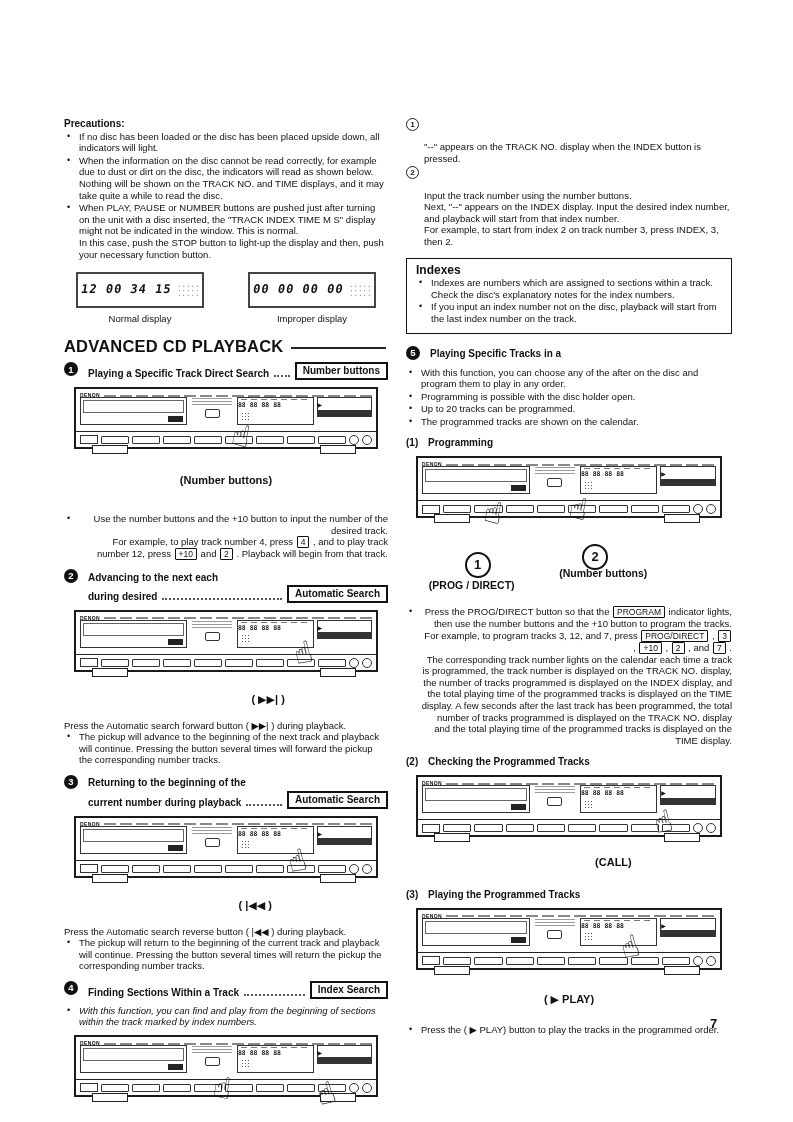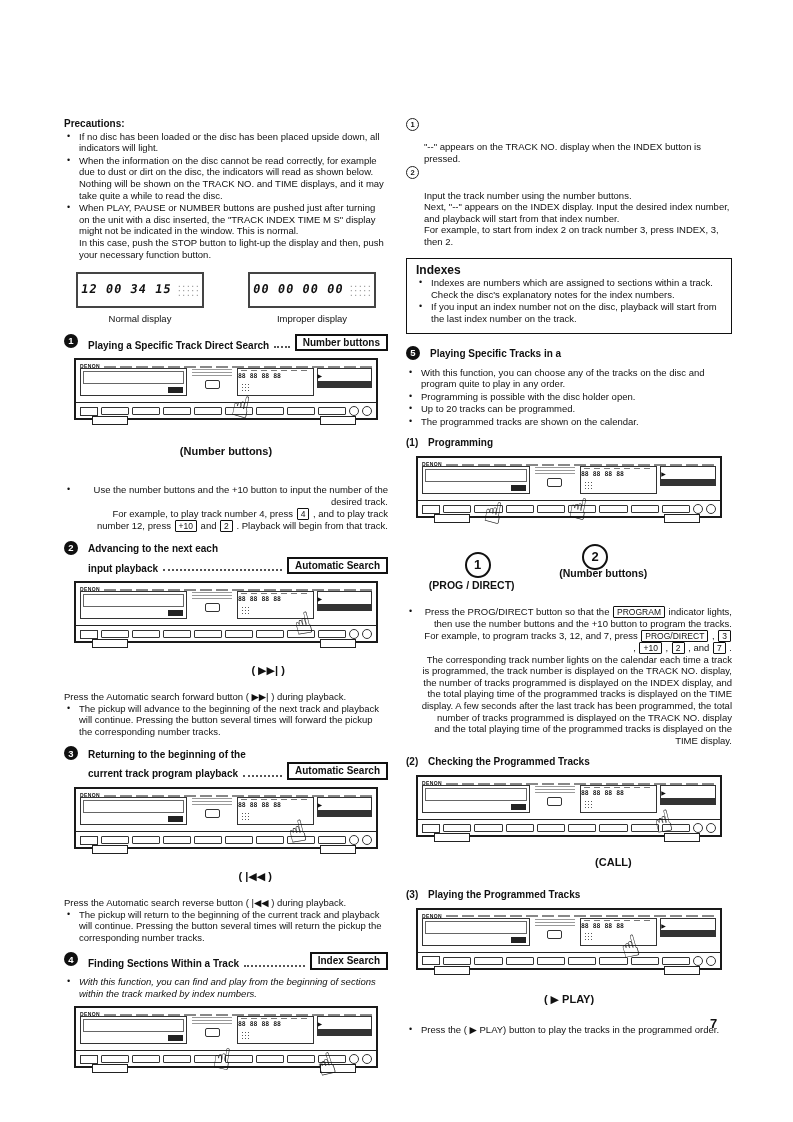--- a/index.html
+++ b/index.html
@@ -121,20 +121,24 @@
       </div>
       <div class="lcd-cell">
         <div class="lcd">
           <span class="lcd-digits">00 00 00 00</span>
           <span class="lcd-ticks"></span>
         </div>
         <div class="lcd-caption">Improper display</div>
       </div>
     </div>
 
+    <div class="main-h">
+      <span class="txt">ADVANCED CD PLAYBACK</span>
+      <span class="rule"></span>
+    </div>
 
     <div class="sec">
       <div class="sec-row">
         <span class="secnum">1</span>
         <span class="sec-t">Playing a Specific Track Direct Search</span>
         <span class="leader"></span>
         <span class="tag">Number buttons</span>
       </div>
       <div class="figure" style="height:122px;">
         <div class="player-wrap">
@@ -185,21 +189,21 @@
       <div class="b-item rich"><span>Use the number buttons and the +10 button to input the number of the desired track.
 For example, to play track number 4, press </span><span class="kbd">4</span><span> , and to play track number 12, press </span><span class="kbd">+10</span><span> and </span><span class="kbd">2</span><span> . Playback will begin from that track.</span></div>
     </div>
 
     <div class="sec">
       <div class="sec-row">
         <span class="secnum">2</span>
         <span class="sec-t">Advancing to the next each</span>
       </div>
       <div class="sec-line2">
-        <span class="sec-t">input playback</span>
+        <span class="sec-t">during desired</span>
         <span class="leader"></span>
         <span class="tag">Automatic Search</span>
       </div>
       <div class="figure" style="height:106px;">
         <div class="player-wrap">
             <div class="player-slot">
   <div class="player">
     <div class="pl-topline">
       <span class="pl-brand">DENON</span>
       <span class="pl-bars"></span>
@@ -245,21 +249,21 @@
       <div class="plain">Press the Automatic search forward button ( ▶▶| ) during playback.</div>
       <div class="b-item">The pickup will advance to the beginning of the next track and playback will continue. Pressing the button several times will forward the pickup the corresponding number tracks.</div>
     </div>
 
     <div class="sec">
       <div class="sec-row">
         <span class="secnum">3</span>
         <span class="sec-t">Returning to the beginning of the</span>
       </div>
       <div class="sec-line2">
-        <span class="sec-t">current track program playback</span>
+        <span class="sec-t">current number during playback</span>
         <span class="leader"></span>
         <span class="tag">Automatic Search</span>
       </div>
       <div class="figure" style="height:106px;">
         <div class="player-wrap">
             <div class="player-slot">
   <div class="player">
     <div class="pl-topline">
       <span class="pl-brand">DENON</span>
       <span class="pl-bars"></span>
@@ -384,21 +388,21 @@
       <div class="b-item">Indexes are numbers which are assigned to sections within a track. Check the disc's explanatory notes for the index numbers.</div>
       <div class="b-item">If you input an index number not on the disc, playback will start from the last index number on the track.</div>
     </div>
 
     <div class="sec">
       <div class="sec-row">
         <span class="secnum">5</span>
         <span class="sec-t">Playing Specific Tracks in a</span>
       </div>
       <div style="margin-top:7px;">
-        <div class="b-item">With this function, you can choose any of the tracks on the disc and program quite to play in any order.</div>
+        <div class="b-item">With this function, you can choose any of the after on the disc and program them to play in any order.</div>
         <div class="b-item">Programming is possible with the disc holder open.</div>
         <div class="b-item">Up to 20 tracks can be programmed.</div>
         <div class="b-item">The programmed tracks are shown on the calendar.</div>
       </div>
     </div>
 
     <div class="sub-h">
       <span class="n">(1)</span><span>Programming</span>
     </div>
     <div class="figure" style="height:146px;">

